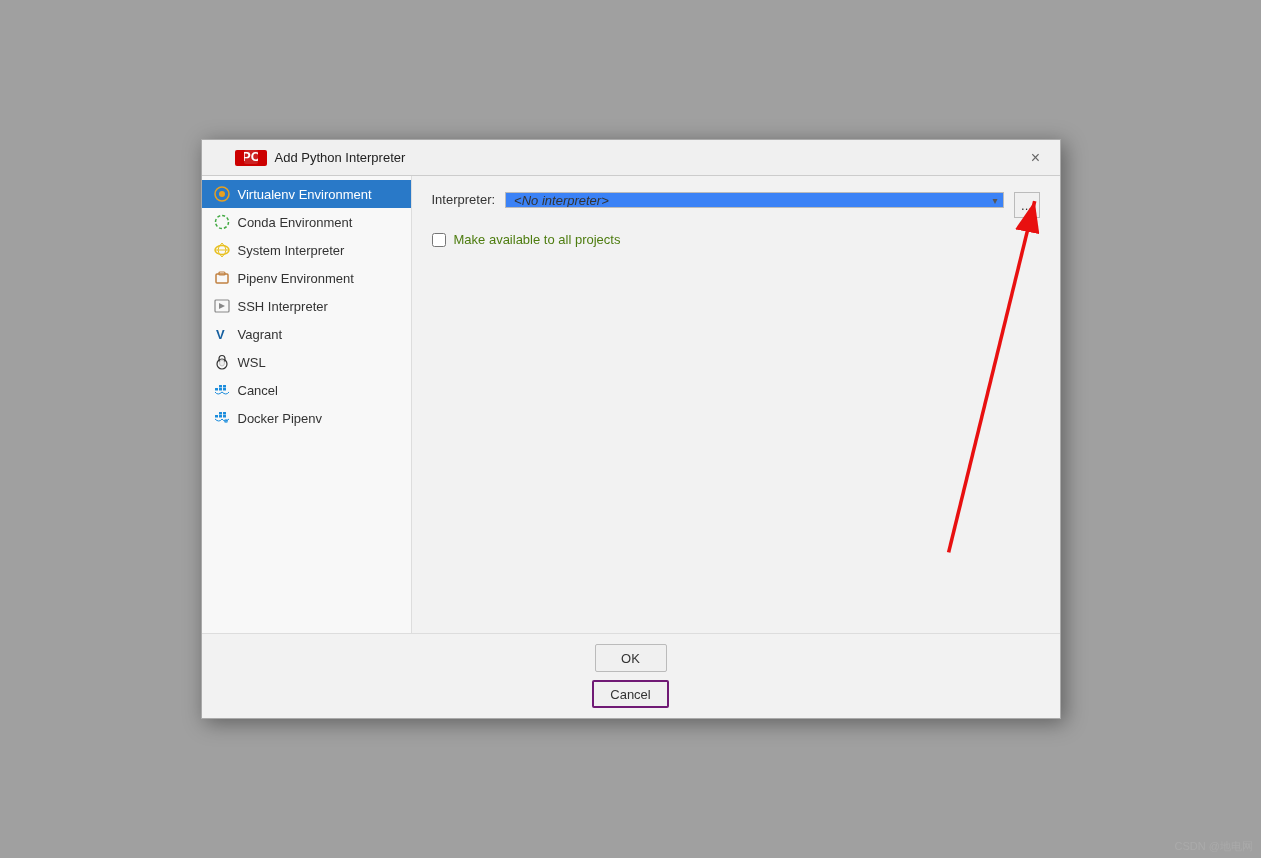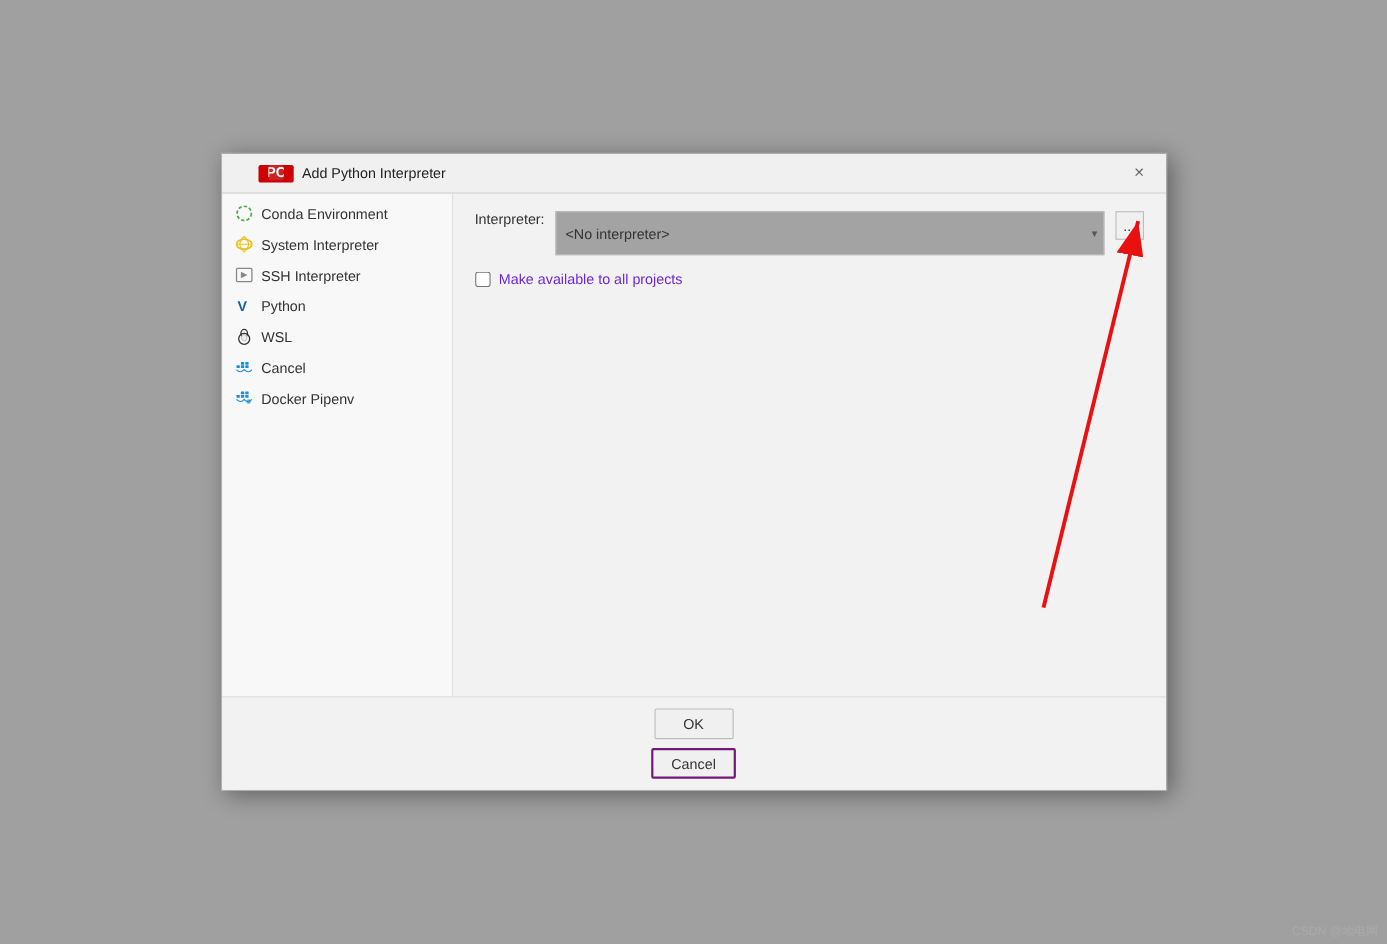--- a/index.html
+++ b/index.html
@@ -143,28 +143,29 @@
     }
 
     .select-wrapper {
       flex: 1;
       position: relative;
       display: flex;
     }
 
     .select-wrapper select {
       width: 100%;
-      height: 40px;
+      height: 16px;
       border: 1px solid #bbb;
-      background: #a3a3a3;
+      background: #3b82f6;
       padding: 0 24px 0 8px;
       font-size: 13px;
       color: #333;
       cursor: pointer;
       appearance: none;
+      font-style: italic;
       -webkit-appearance: none;
     }
 
     .select-arrow {
       position: absolute;
       right: 6px;
       top: 50%;
       transform: translateY(-50%);
       pointer-events: none;
       font-size: 10px;
@@ -191,21 +192,21 @@
       margin-bottom: 10px;
     }
 
     .checkbox-row input[type="checkbox"] {
       width: 14px;
       height: 14px;
       cursor: pointer;
     }
 
     .checkbox-label {
-      color: #6d28d9;
+      color: #4d7c0f;
       font-size: 13px;
     }
 
     
     .red-arrow-container {
       position: absolute;
       top: 0;
       left: 0;
       width: 100%;
       height: 100%;
@@ -297,20 +298,29 @@
       </div>
       <span class="title-text">Add Python Interpreter</span>
     </div>
     <button class="close-btn">×</button>
   </div>
 
   <div class="dialog-body">
 
     <div class="sidebar">
 
+      <div class="sidebar-item active">
+        <span class="item-icon icon-virtualenv">
+          <svg width="16" height="16" viewBox="0 0 16 16">
+            <circle cx="8" cy="8" r="7" fill="none" stroke="#e8a020" stroke-width="1.5"></circle>
+            <circle cx="8" cy="8" r="3" fill="#e8a020"></circle>
+          </svg>
+        </span>
+        <span class="item-label">Virtualenv Environment</span>
+      </div>
 
       <div class="sidebar-item">
         <span class="item-icon icon-conda">
           <svg width="16" height="16" viewBox="0 0 16 16">
             <circle cx="8" cy="8" r="6.5" fill="none" stroke="#44aa44" stroke-width="1.5" stroke-dasharray="3,2"></circle>
           </svg>
         </span>
         <span class="item-label">Conda Environment</span>
       </div>
 
@@ -318,38 +328,47 @@
         <span class="item-icon icon-system">
           <svg width="16" height="16" viewBox="0 0 16 16">
             <ellipse cx="8" cy="8" rx="7" ry="4.5" fill="none" stroke="#e8c020" stroke-width="1.5"></ellipse>
             <line x1="1" y1="8" x2="15" y2="8" stroke="#e8c020" stroke-width="1"></line>
             <path d="M8,1 Q12,5 12,8 Q12,11 8,15 Q4,11 4,8 Q4,5 8,1" fill="none" stroke="#e8c020" stroke-width="1"></path>
           </svg>
         </span>
         <span class="item-label">System Interpreter</span>
       </div>
 
+      <div class="sidebar-item">
+        <span class="item-icon icon-pipenv">
+          <svg width="16" height="16" viewBox="0 0 16 16">
+            <rect x="2" y="4" width="12" height="9" rx="1" fill="none" stroke="#c08040" stroke-width="1.5"></rect>
+            <rect x="5" y="2" width="6" height="3" rx="1" fill="none" stroke="#c08040" stroke-width="1.2"></rect>
+          </svg>
+        </span>
+        <span class="item-label">Pipenv Environment</span>
+      </div>
 
       <div class="sidebar-item">
         <span class="item-icon icon-ssh">
           <svg width="16" height="16" viewBox="0 0 16 16">
             <rect x="1" y="2" width="14" height="12" rx="1" fill="none" stroke="#888" stroke-width="1.2"></rect>
             <polygon points="5,5 11,8 5,11" fill="#888"></polygon>
           </svg>
         </span>
         <span class="item-label">SSH Interpreter</span>
       </div>
 
       <div class="sidebar-item">
         <span class="item-icon icon-vagrant">
           <svg width="16" height="16" viewBox="0 0 16 16">
             <text x="2" y="13" font-size="13" font-weight="bold" fill="#1760a0" font-family="serif">V</text>
           </svg>
         </span>
-        <span class="item-label">Python</span>
+        <span class="item-label">Vagrant</span>
       </div>
 
       <div class="sidebar-item">
         <span class="item-icon icon-wsl">
           <svg width="16" height="16" viewBox="0 0 16 16">
 
             <ellipse cx="8" cy="10" rx="5" ry="5" fill="none" stroke="#333" stroke-width="1.2"></ellipse>
             <ellipse cx="8" cy="5" rx="3" ry="3.5" fill="none" stroke="#333" stroke-width="1.2"></ellipse>
             <ellipse cx="8" cy="9" rx="2.5" ry="3" fill="#eee" stroke="#bbb" stroke-width="0.8"></ellipse>
           </svg>

